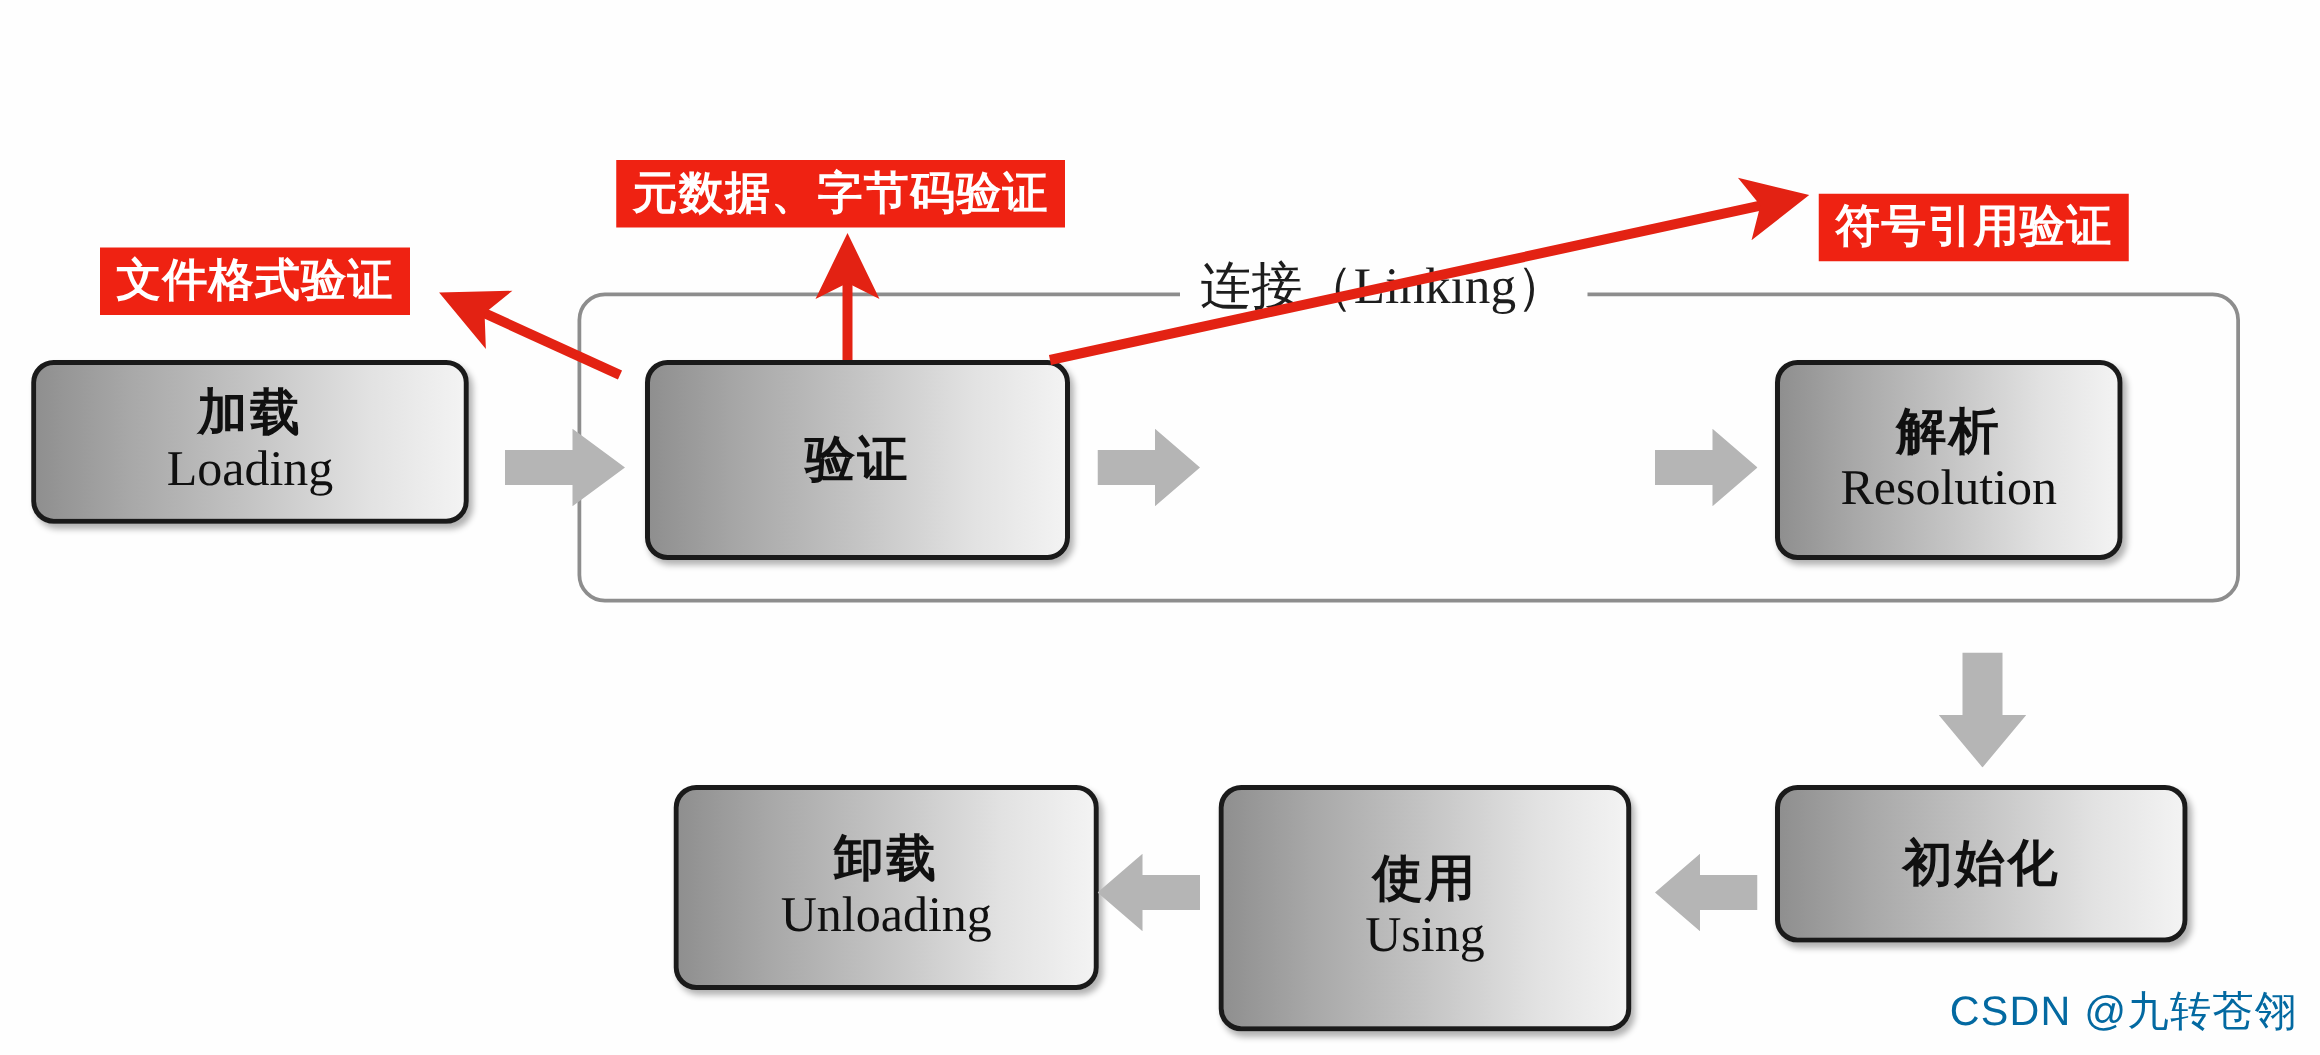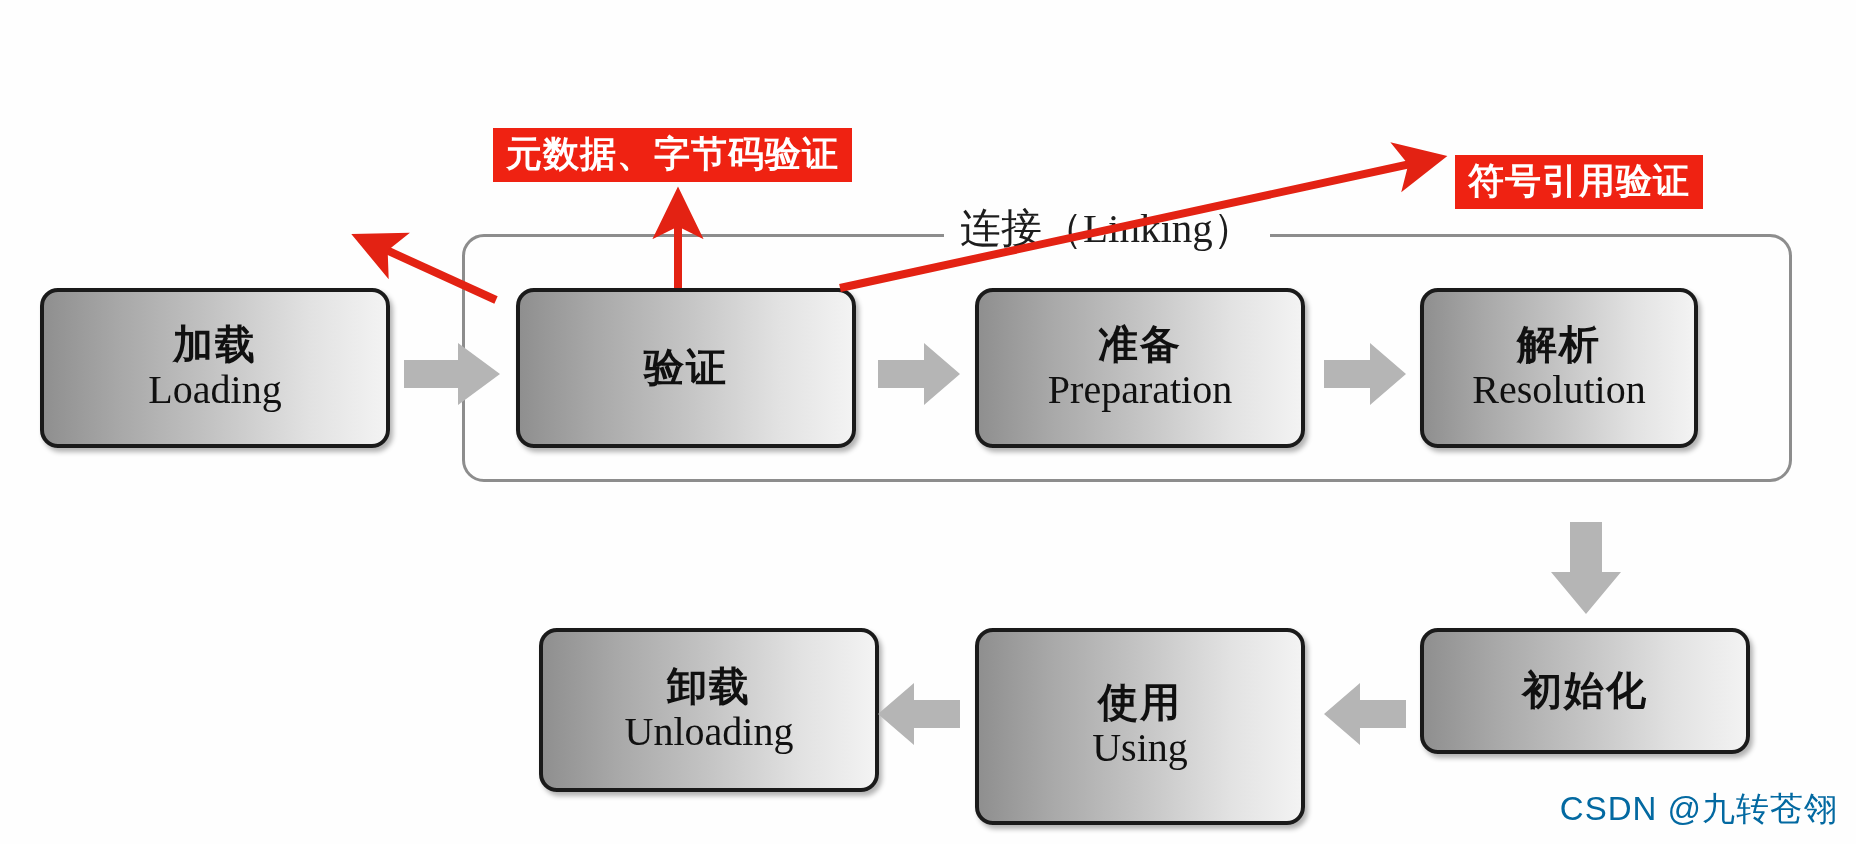--- a/index.html
+++ b/index.html
@@ -111,33 +111,29 @@
   }
 </style>
 </head>
 <body>
 
 <div id="stage">
 
   <div id="linking-group" style="left:462px; top:234px; width:1330px; height:248px;"></div>
   <div id="linking-label" style="left:944px; top:208px;">连接（Linking）</div>
 
-  <div class="phase-box" style="left:40px; top:288px; width:350px; height:160px;">
+  <div class="phase-box" style="left:25px; top:288px; width:350px; height:131px;">
     <div class="phase-cn">加载</div>
     <div class="phase-en">Loading</div>
   </div>
 
   <div class="phase-box" style="left:516px; top:288px; width:340px; height:160px;">
     <div class="phase-cn">验证</div>
   </div>
 
-  <div class="phase-box" style="left:975px; top:288px; width:330px; height:160px;">
-    <div class="phase-cn">准备</div>
-    <div class="phase-en">Preparation</div>
-  </div>
 
   <div class="phase-box" style="left:1420px; top:288px; width:278px; height:160px;">
     <div class="phase-cn">解析</div>
     <div class="phase-en">Resolution</div>
   </div>
 
   <div class="phase-box" style="left:539px; top:628px; width:340px; height:164px;">
     <div class="phase-cn">卸载</div>
     <div class="phase-en">Unloading</div>
   </div>
@@ -194,20 +190,21 @@
       </marker>
     </defs>
 
     <line x1="496" y1="300" x2="360" y2="238" stroke="#e32213" stroke-width="8" marker-end="url(#redhead)"></line>
 
     <line x1="678" y1="288" x2="678" y2="196" stroke="#e32213" stroke-width="8" marker-end="url(#redhead)"></line>
 
     <line x1="840" y1="288" x2="1438" y2="158" stroke="#e32213" stroke-width="8" marker-end="url(#redhead)"></line>
   </svg>
 
+  <div class="red-label" style="left:80px; top:198px;">文件格式验证</div>
 
   <div class="red-label" style="left:493px; top:128px;">元数据、字节码验证</div>
 
   <div class="red-label" style="left:1455px; top:155px;">符号引用验证</div>
 
   <div id="watermark">CSDN @九转苍翎</div>
 
 </div>
 
 </body></html>

